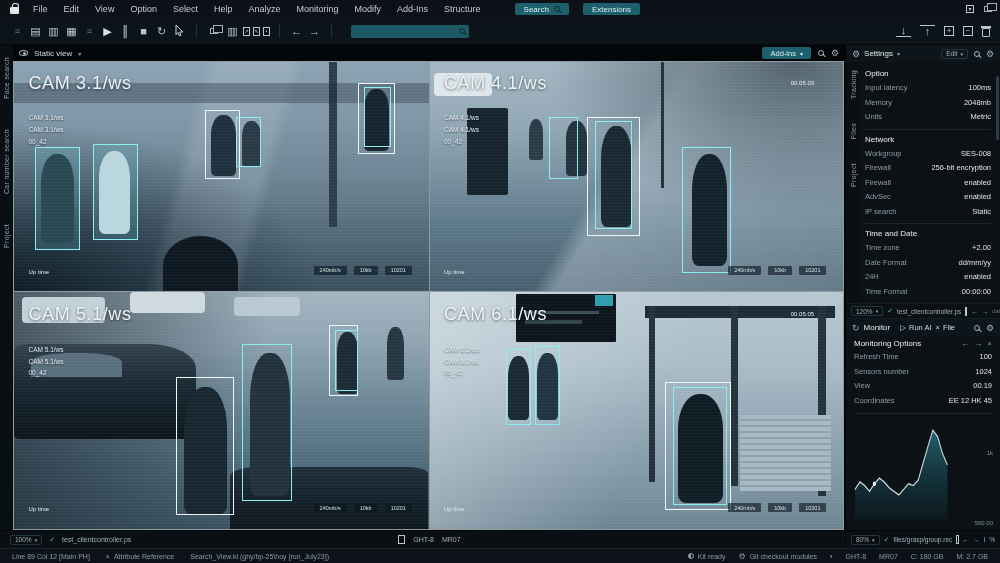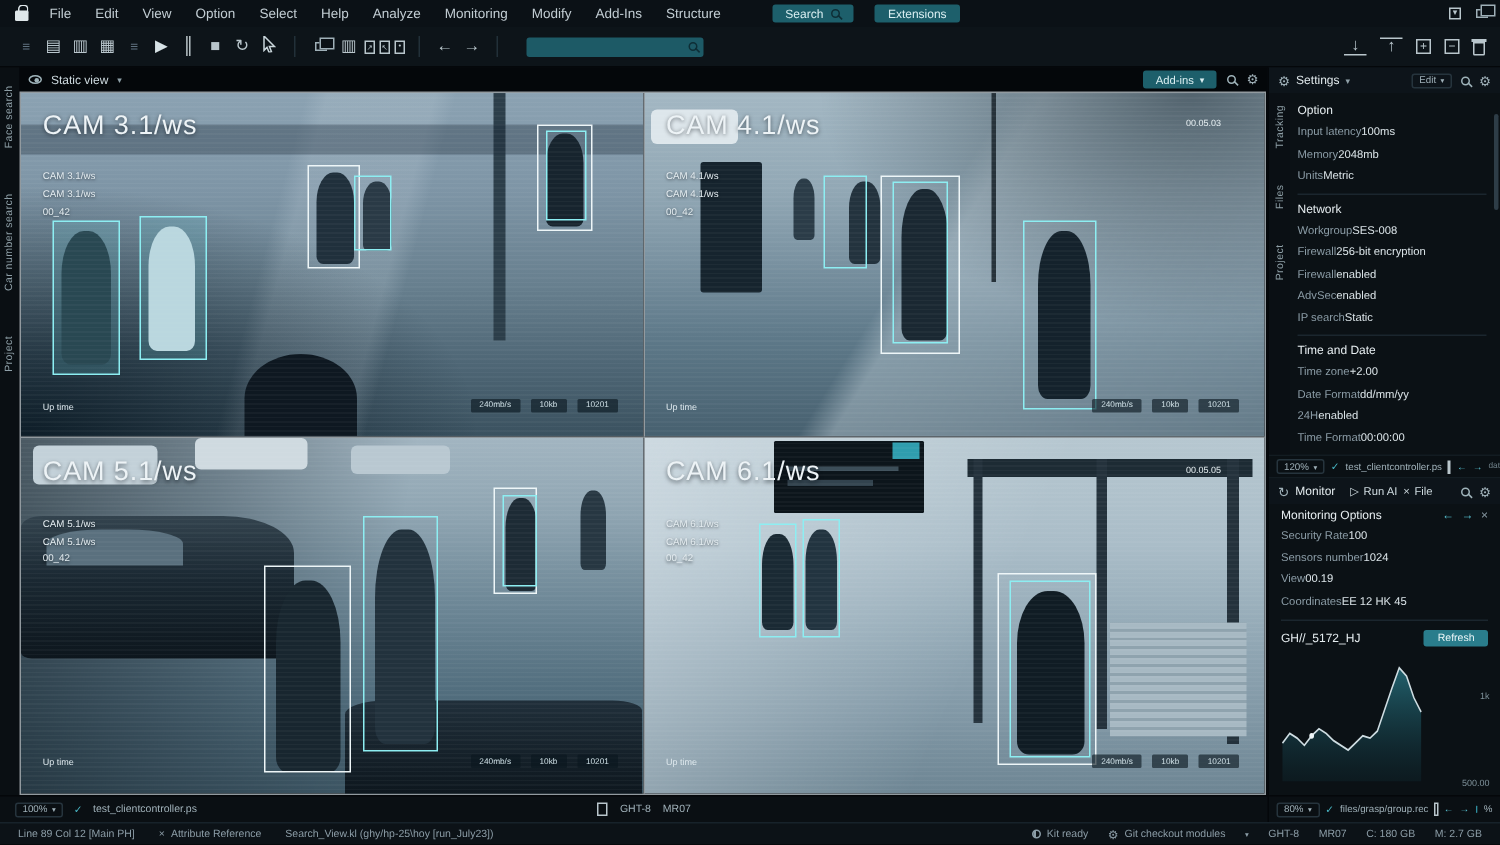--- a/index.html
+++ b/index.html
@@ -88,21 +88,21 @@
   
   .rightcol{width:155px;background:#0b1115;border-left:1px solid #04070a;display:flex;flex-direction:column;flex:0 0 auto}
   .panelhead{height:17px;display:flex;align-items:center;gap:4px;padding:0 6px;font-size:8px;color:#e2eaed;background:#0d141a;flex:0 0 auto}
   .panelhead .gear{font-size:9px;color:#9fb0b8}
   .dd{border:1px solid #26343d;border-radius:2px;padding:0.5px 4px;display:flex;gap:3px;align-items:center;font-size:6.5px;color:#9fb0b8}
   .ph-right{margin-left:auto;display:flex;gap:6px;align-items:center}
   .sbody{flex:1;display:flex;min-height:0;position:relative}
   .stabs{width:14px;display:flex;flex-direction:column;align-items:center;padding-top:8px;gap:24px;background:#0a0f14;flex:0 0 auto}
   .scontent{flex:1;padding:2px 9px 2px 5px;overflow:hidden}
   .shead{font-size:8px;color:#e6edf0;margin:5px 0 3px}
-  .srow{display:flex;justify-content:flex-start;font-size:7.5px;line-height:14.5px}
+  .srow{display:flex;justify-content:space-between;font-size:7.5px;line-height:14.5px}
   .srow .lbl{color:#8b9ca6}.srow .val{color:#dbe4e8;text-align:right}
   .sdiv{height:1px;background:#1b262e;margin:4px 0}
   .scroll{position:absolute;right:1px;top:14px;width:3px;height:64px;background:#2e3d47;border-radius:2px}
   .sfoot{height:16px;display:flex;align-items:center;gap:4px;padding:0 5px;font-size:6.5px;background:#0a1014;border-top:1px solid #131c22;border-bottom:1px solid #131c22;color:#9fb0b8;flex:0 0 auto;white-space:nowrap}
   .check{color:#49b6c4;font-size:7px}
   .tealtxt{color:#5bc8d8}
   .tinylbl{font-size:5.5px;color:#6f8089}
 
   .monitor{flex:1;display:flex;flex-direction:column;min-height:0}
   .ghost{display:flex;align-items:center;gap:3px;font-size:7.5px;color:#cfdbe0}
@@ -462,41 +462,37 @@
         <div class="mhead">
           <span>Monitoring Options</span>
           <span class="mh-ic">
             <span class="tealtxt">←</span>
             <span class="tealtxt">→</span>
             <span style="color:#8b9ca6">×</span>
           </span>
         </div>
         <div class="mrows">
           <div class="srow">
-              <span class="lbl">Security Rate</span>
+              <span class="lbl">Refresh Time</span>
               <span class="val">100</span>
             </div>
           <div class="srow">
               <span class="lbl">Sensors number</span>
               <span class="val">1024</span>
             </div>
           <div class="srow">
               <span class="lbl">View</span>
               <span class="val">00.19</span>
             </div>
           <div class="srow">
               <span class="lbl">Coordinates</span>
               <span class="val">EE 12 HK 45</span>
             </div>
         </div>
         <div class="mdiv"></div>
-        <div class="charthead">
-          <span>GH//_5172_HJ</span>
-          <span class="refresh">Refresh</span>
-        </div>
         <div class="chartwrap">
           <svg viewBox="0 0 141 78" preserveAspectRatio="none">
             <defs>
               <linearGradient id="tg" x1="0" y1="0" x2="0" y2="1">
                 <stop offset="0" stop-color="#2a7d8c" stop-opacity=".75"></stop>
                 <stop offset="1" stop-color="#123640" stop-opacity=".25"></stop>
               </linearGradient>
             </defs>
             <path id="chart-area" fill="url(#tg)" d="M2.0,50.9 L6.9,45.6 L11.8,48.2 L16.7,52.2 L21.6,46.9 L26.5,43.0 L31.4,45.6 L36.3,49.6 L41.2,52.2 L46.1,54.8 L51.0,50.9 L55.9,46.9 L60.8,48.2 L65.7,44.3 L70.6,32.4 L75.5,20.5 L80.4,9.3 L85.3,13.9 L90.2,25.8 L95.1,33.7 L95.1,72 L2.0,72 Z"></path>
             <path id="chart-line" fill="none" stroke="#cfdde2" stroke-width="1" d="M2.0,50.9 L6.9,45.6 L11.8,48.2 L16.7,52.2 L21.6,46.9 L26.5,43.0 L31.4,45.6 L36.3,49.6 L41.2,52.2 L46.1,54.8 L51.0,50.9 L55.9,46.9 L60.8,48.2 L65.7,44.3 L70.6,32.4 L75.5,20.5 L80.4,9.3 L85.3,13.9 L90.2,25.8 L95.1,33.7"></path>

